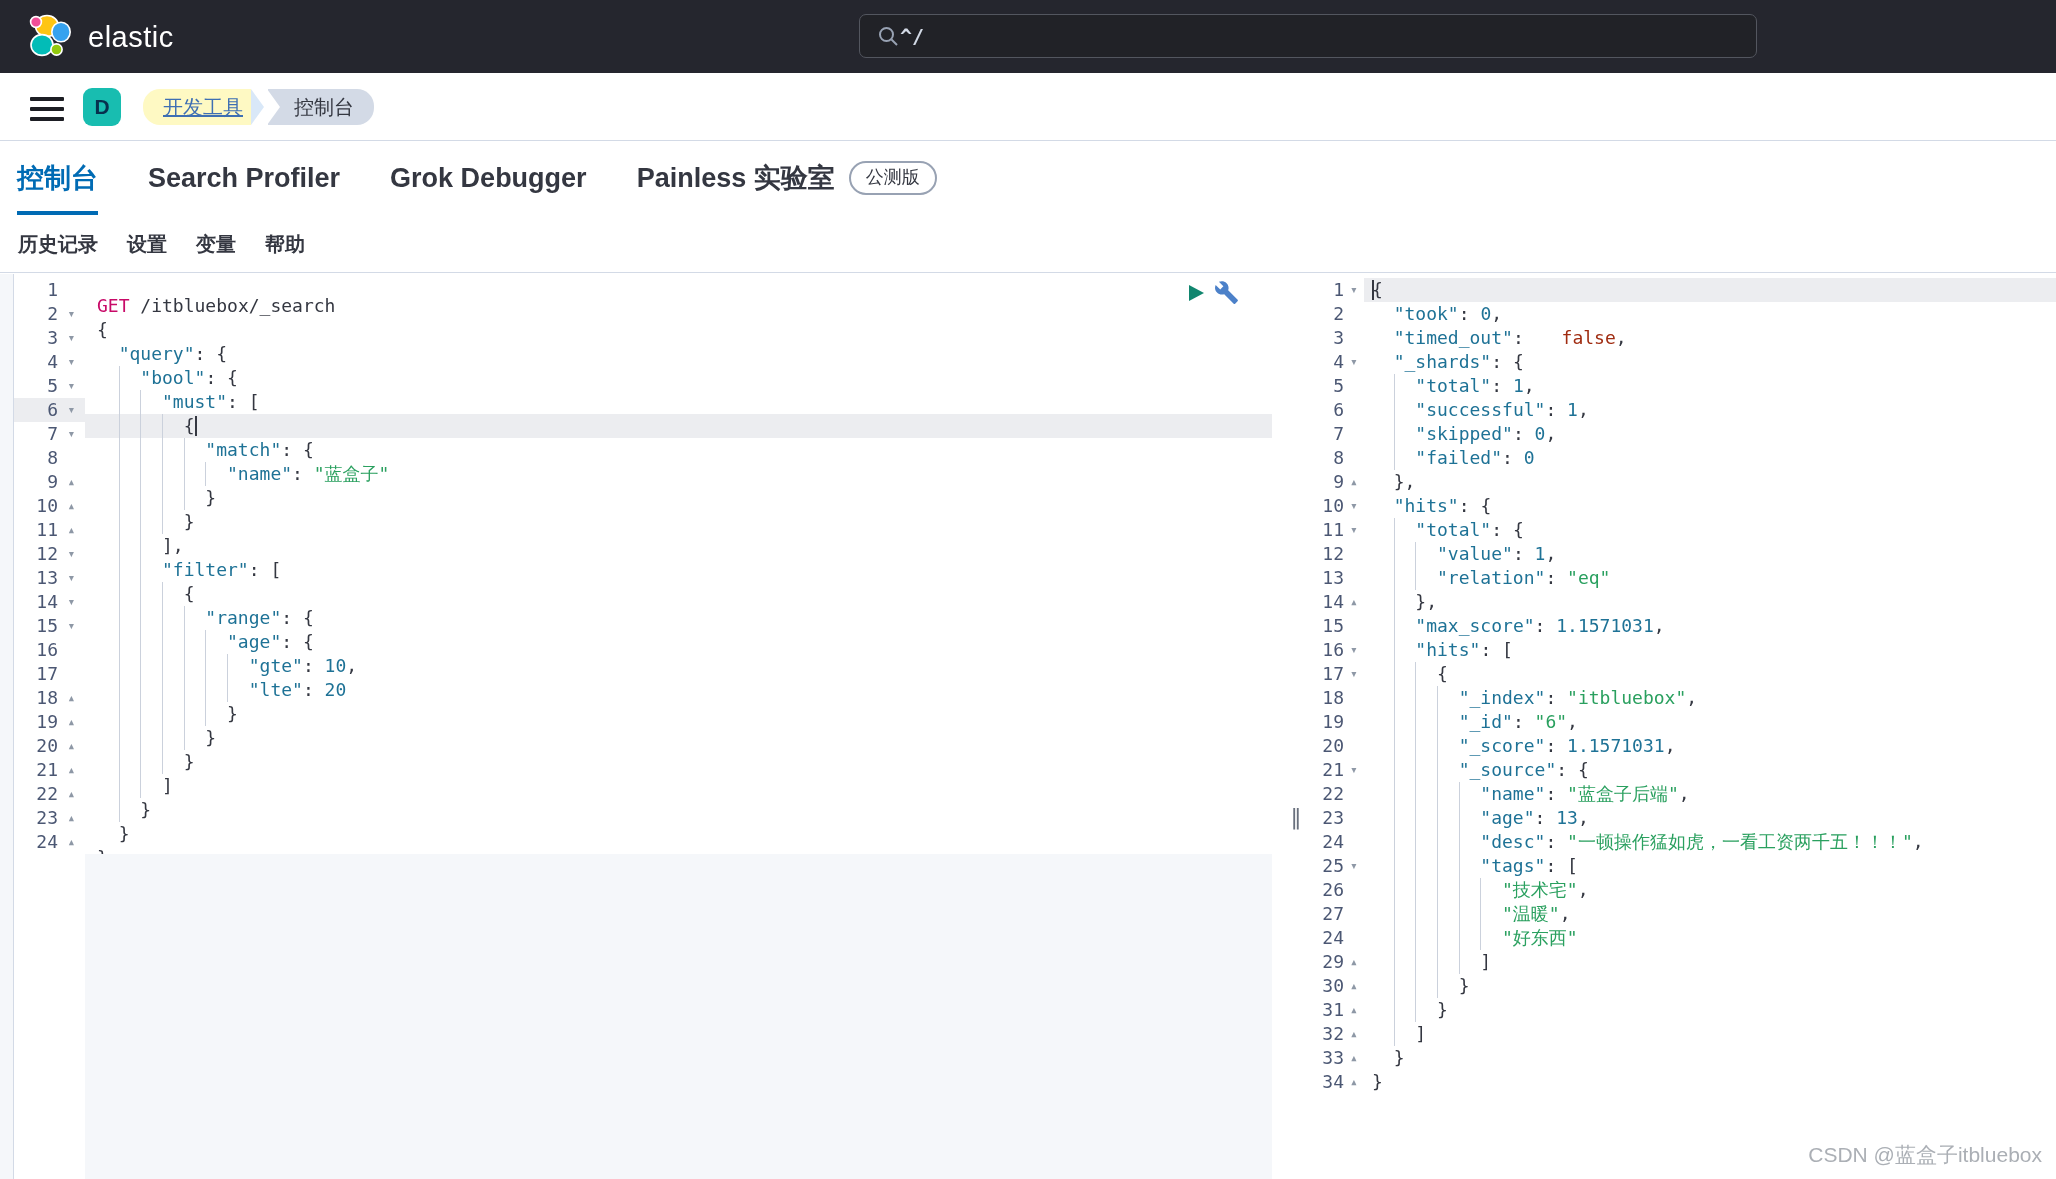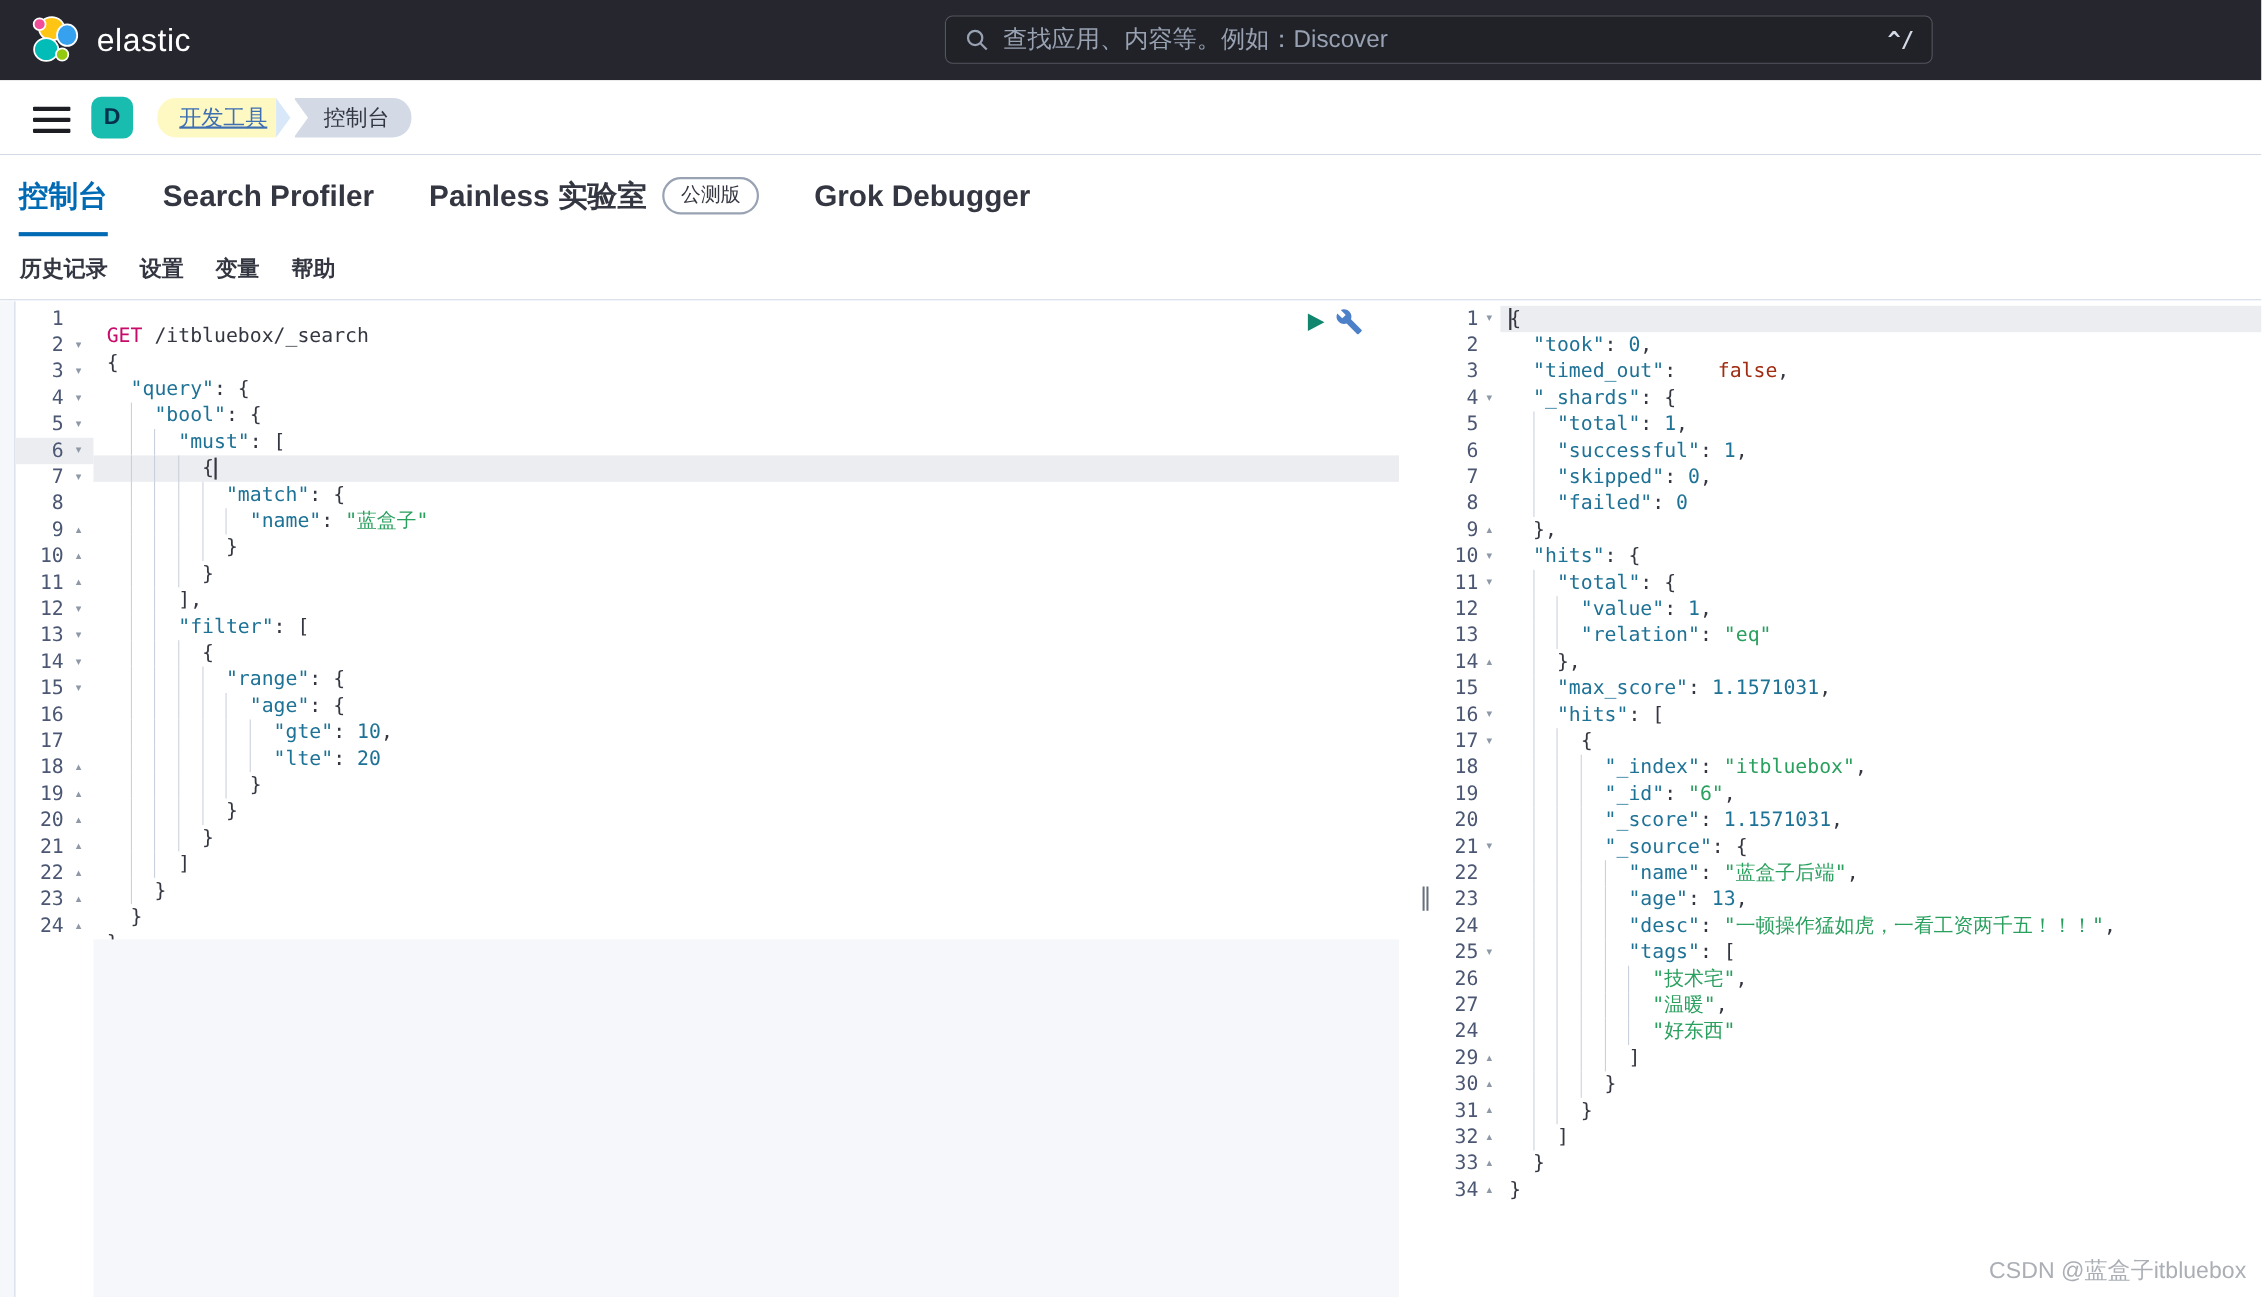--- a/index.html
+++ b/index.html
@@ -98,21 +98,20 @@
         <ellipse cx="14" cy="32" rx="11" ry="10.4" fill="#02bcb7" stroke="#fff" stroke-width="1.6"></ellipse>
         <circle cx="28.5" cy="36.5" r="5.6" fill="#93c90e" stroke="#fff" stroke-width="1.6"></circle>
       </svg>
       <span class="brand">elastic</span>
     </div>
     <div class="searchbar">
       <svg width="24" height="24" viewBox="0 0 24 24" fill="none" stroke="#98a2b3" stroke-width="2">
         <circle cx="10.5" cy="10.5" r="6.5"></circle>
           <line x1="15.5" y1="15.5" x2="21" y2="21"></line>
       </svg>
-      <span class="ph">查找应用、内容等。例如：Discover</span>
       <span class="shortcut">^/</span>
     </div>
   </div>
 
   <div class="crumbbar">
     <div class="hamburger">
         <span></span>
         <span></span>
         <span></span>
       </div>
@@ -125,25 +124,25 @@
 
   <div class="tabsrow">
     <div class="tabs" id="tabs">
         <div class="tab active">
           <span>控制台</span>
         </div>
         <div class="tab">
           <span>Search Profiler</span>
         </div>
         <div class="tab">
+          <span>Grok Debugger</span>
+        </div>
+        <div class="tab">
           <span>Painless 实验室</span>
           <span class="beta-badge">公测版</span>
-        </div>
-        <div class="tab">
-          <span>Grok Debugger</span>
         </div>
       </div>
   </div>
 
   <div class="menurow">
     <div class="menu" id="menu">
         <div class="menu-item">历史记录</div>
         <div class="menu-item">设置</div>
         <div class="menu-item">变量</div>
         <div class="menu-item">帮助</div>

